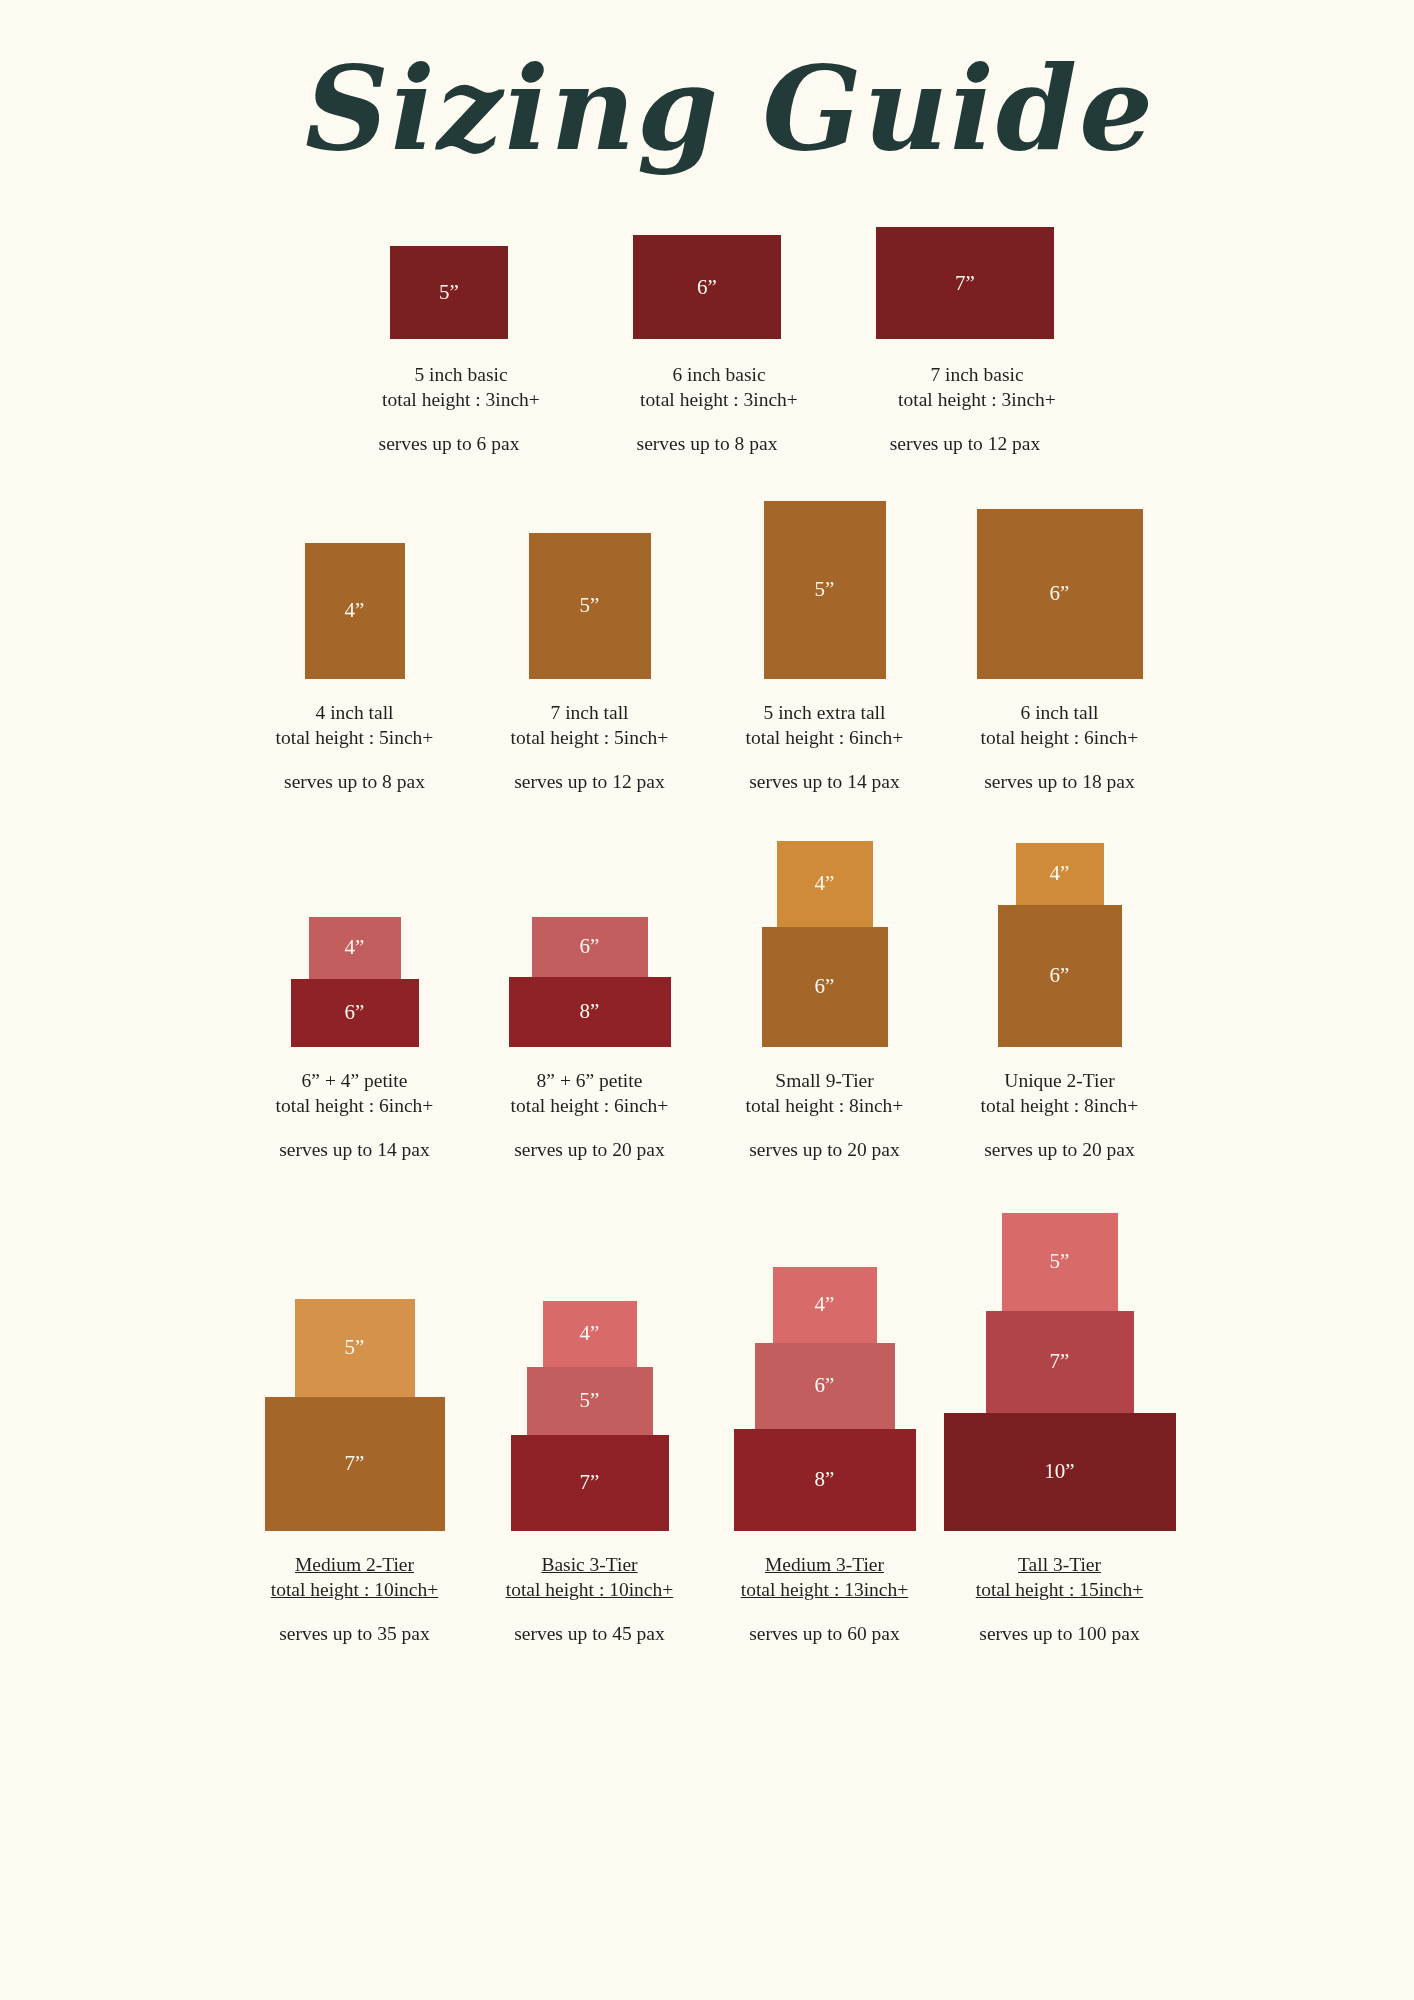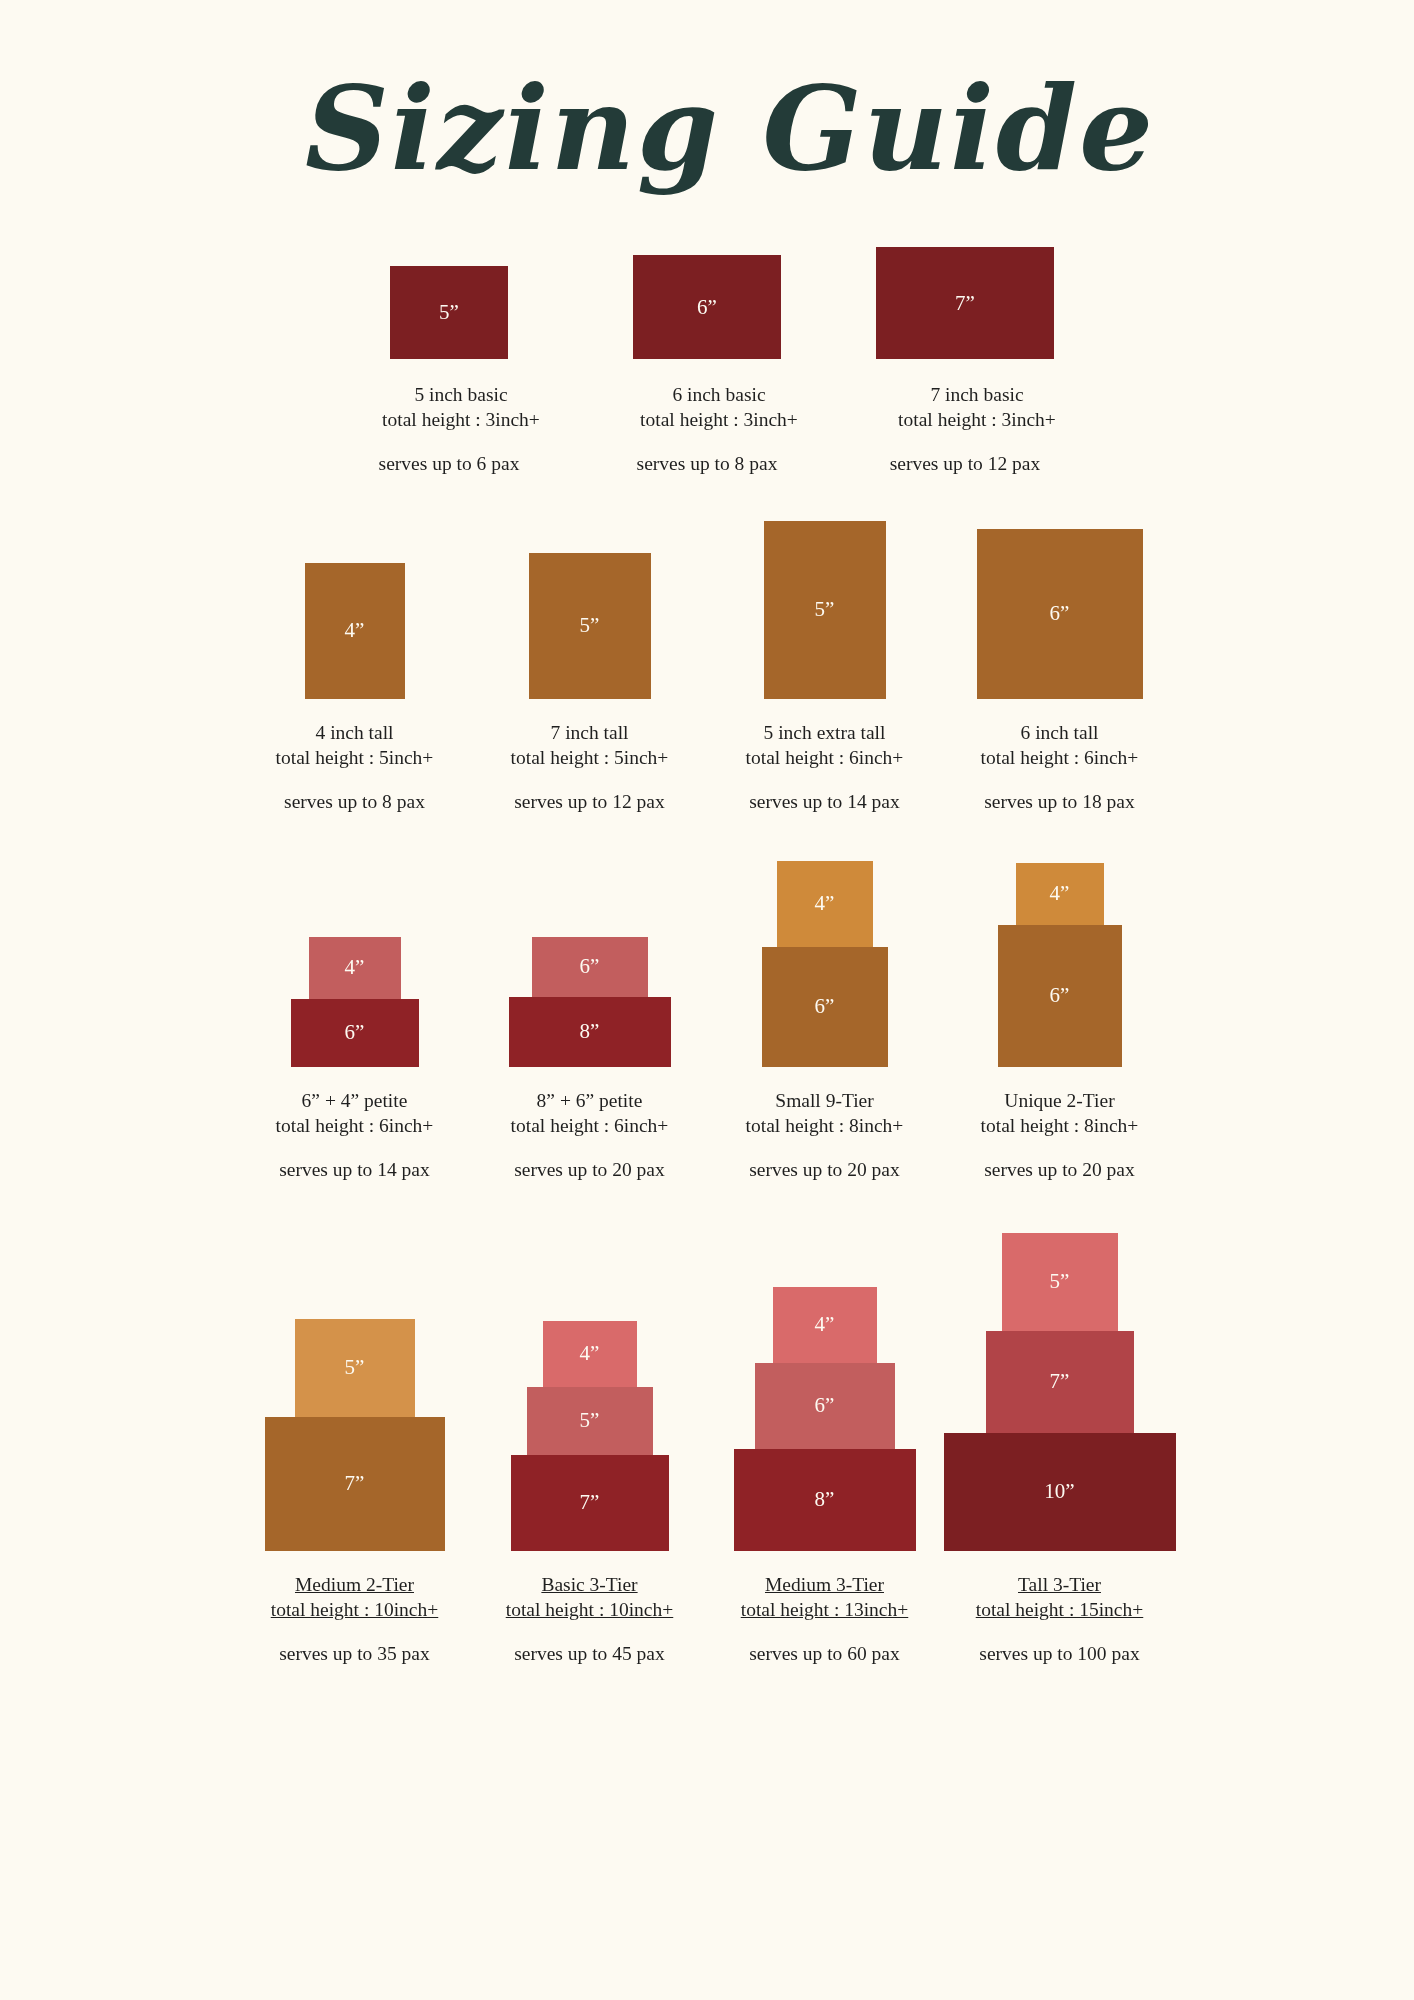--- a/index.html
+++ b/index.html
@@ -21,21 +21,21 @@
     height: 2000px;
   }
   .title {
     text-align: center;
     font-family: "DejaVu Serif", serif;
     font-style: italic;
     font-weight: 700;
     font-size: 116px;
     color: #233b38;
     letter-spacing: 2px;
-    padding-top: 56px;
+    padding-top: 36px;
     line-height: 1.25;
     white-space: nowrap;
     margin-left: 46px;
   }
 
   
   .row {
     display: flex;
     justify-content: center;
     align-items: flex-end;

